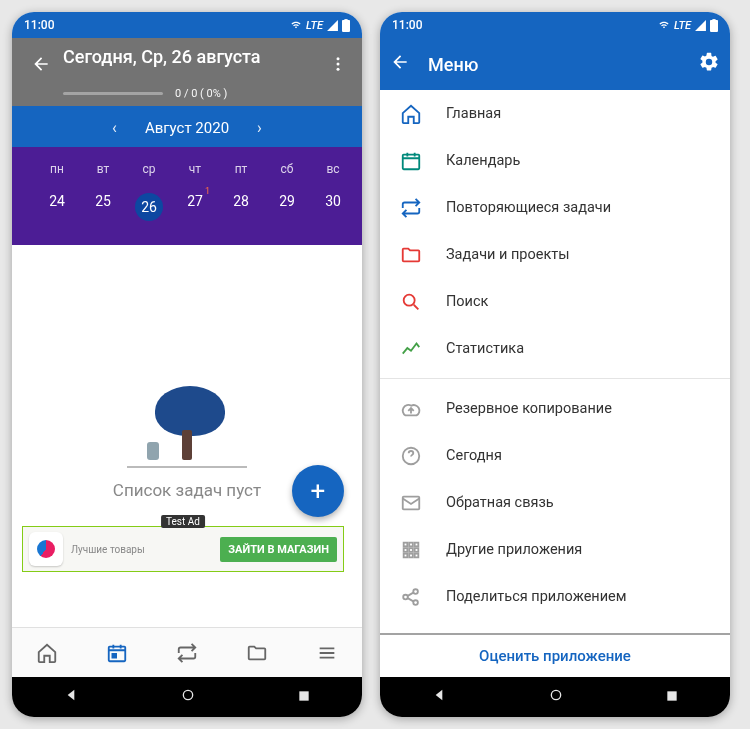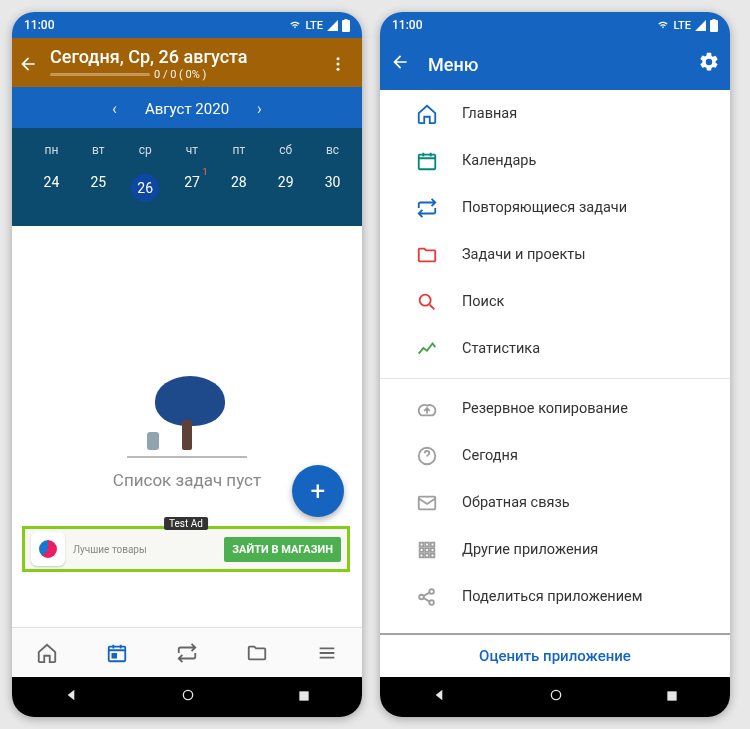--- a/index.html
+++ b/index.html
@@ -1,66 +1,66 @@
 <!DOCTYPE html>
 <html><head>
 <meta charset="utf-8">
 <style>
 * { box-sizing: border-box; margin: 0; padding: 0; font-family: Roboto, -apple-system, Arial, sans-serif; }
 body { background: #e8e8e8; display: flex; gap: 18px; padding: 12px; }
 .phone { width: 350px; height: 705px; background: #fff; border-radius: 22px; overflow: hidden; box-shadow: 0 2px 10px rgba(0,0,0,0.3); display: flex; flex-direction: column; position: relative; }
 .statusbar { height: 26px; background: #1565c0; color: #fff; display: flex; align-items: center; justify-content: space-between; padding: 0 12px; font-size: 12px; font-weight: 500; }
-.statusbar .right { display: flex; align-items: center; gap: 3px; }
+.statusbar .right { display: flex; align-items: center; gap: 3px; font-style: italic; }
 .wifi { width:14px; height:10px; }
-.header { background: #a16207; color: #fff; padding: 8px 10px 6px 2px; display: flex; align-items: flex-start; }
+.header { background: #737373; color: #fff; padding: 8px 10px 6px 15px; display: flex; align-items: flex-start; }
 .header .back { width: 28px; height: 28px; display:flex; align-items:center; justify-content:center; margin-top:4px; }
 .header .title-block { flex: 1; padding-left: 8px; }
 .header h1 { font-size: 18px; font-weight: 500; }
-.progress-wrap { display: flex; align-items: center; margin-top: 1px; gap: 4px; }
+.progress-wrap { display: flex; align-items: center; margin-top: 20px; gap: 12px; }
 .progress-bar { flex: 0 0 100px; height: 3px; background: rgba(255,255,255,0.35); border-radius: 2px; position:relative; }
 .progress-bar::after{content:"";position:absolute;left:0;top:0;bottom:0;width:0%;background:#fff;border-radius:2px;}
 .progress-txt { font-size: 11px; opacity: 0.95; }
 .header .more { width: 28px; height: 28px; display:flex; align-items:center; justify-content:center; margin-top:4px; font-size:18px; }
 .month-nav { background:#1565c0; color:#fff; display:flex; align-items:center; justify-content:center; gap:28px; padding: 12px 0 10px; }
 .month-nav .arrow { font-size:16px; opacity:0.9; }
 .month-nav .label { font-size:15px; font-weight:400; }
-.calendar { background:#0c4a6e; padding: 6px 6px 16px 16px; }
+.calendar { background:#4c1d95; padding: 6px 6px 16px 22px; }
 .cal-row { display:flex; }
 .cal-cell { flex:1; text-align:center; font-size:12px; color:rgba(255,255,255,0.8); padding:9px 0; position:relative; }
 .cal-date { font-size:14px; color:#fff; padding:8px 0; position:relative; }
 .today span { display:inline-flex; width:28px; height:28px; background:#0d47a1; border-radius:50%; align-items:center; justify-content:center; }
 .badge { position:absolute; top:1px; right:8px; font-size:9px; color:#ff7043; }
 .content { flex:1; background:#fff; display:flex; align-items:center; justify-content:center; flex-direction:column; position:relative; }
 .illus { width:120px; height:95px; position:relative; margin-bottom:12px; }
 .tree-trunk{position:absolute;left:55px;bottom:8px;width:10px;height:30px;background:#5d4037;border-radius:2px;}
 .tree-top{position:absolute;left:28px;bottom:32px;width:70px;height:50px;background:#1e4a8c;border-radius:50% 50% 45% 45%;}
 .ground{position:absolute;bottom:0;left:0;right:0;height:8px;border-bottom:2px solid #bbb;}
 .person{position:absolute;left:20px;bottom:8px;width:12px;height:18px;background:#90a4ae;border-radius:3px;}
 .empty-txt { font-size:17px; color:#888; }
 .fab { position:absolute; right:18px; bottom:110px; width:52px; height:52px; background:#1565c0; border-radius:50%; display:flex; align-items:center; justify-content:center; color:#fff; font-size:26px; box-shadow:0 3px 6px rgba(0,0,0,0.3); }
-.ad { position:absolute; bottom:55px; left:10px; right:12px; height:46px; border:3px solid #84cc16; background:#f7f7f4; display:flex; align-items:center; padding:4px 6px;margin-top:24px; }
+.ad { position:absolute; bottom:55px; left:10px; right:18px; height:46px; border:1px solid #84cc16; background:#f7f7f4; display:flex; align-items:center; padding:4px 6px;margin-top:24px; }
 .ad-ico{width:34px;height:34px;background:#fff;border-radius:6px;display:flex;align-items:center;justify-content:center;margin-right:8px;box-shadow:0 1px 2px rgba(0,0,0,0.2);}
 .ad-ico-inner{width:18px;height:18px;border-radius:50%;background:conic-gradient(#e91e63 0 60%, #1976d2 60% 100%);}
 .ad-txt{flex:1;}
 .ad-title-row{display:flex;align-items:center;gap:4px;}
 .ad-title{font-size:13px;font-weight:700;color:#222;}
 .ad-sub{font-size:10px;color:#888;}
 .ad-badge{position:absolute;top:-12px;left:50%;transform:translateX(-50%);background:#333;color:#fff;font-size:10px;padding:1px 5px;border-radius:2px;}
 .ad-btn{background:#4caf50;color:#fff;font-size:11px;font-weight:700;padding:6px 8px;border-radius:2px;}
 .bottomnav { height:50px; border-top:1px solid #e0e0e0; background:#fafafa; display:flex; }
 .bn-item { flex:1; display:flex; align-items:center; justify-content:center; }
 .bn-item svg { width:22px; height:22px; }
 .sysnav { height:40px; background:#000; display:flex; align-items:center; justify-content:space-around; }
 .sysnav-btn { color:#fff; opacity:0.9; }
 
 
 .header2 { background:#1565c0; color:#fff; height:52px; display:flex; align-items:center; padding:0 10px; }
 .header2 h1 { font-size:18px; font-weight:500; flex:1; padding-left:18px; }
 .menu-list { flex:1; overflow:hidden; background:#fff; }
-.menu-item { display:flex; align-items:center; height:47px; padding:0 36px; gap:24px; }
+.menu-item { display:flex; align-items:center; height:47px; padding:0 20px; gap:24px; }
 .menu-item .mi-label { font-size:14.5px; color:#333; }
 .menu-item .mi-ico { width:22px; height:22px; display:flex; align-items:center; justify-content:center; }
 .divider { height:1px; background:#e4e4e4; margin:6px 0; }
 .rate { height:44px; display:flex; align-items:center; justify-content:center; border-top:2px solid #a3a3a3; color:#1565c0; font-size:15px; font-weight:500; }
 </style>
 </head>
 <body>
 
 <div class="phone">
   <div class="statusbar">

